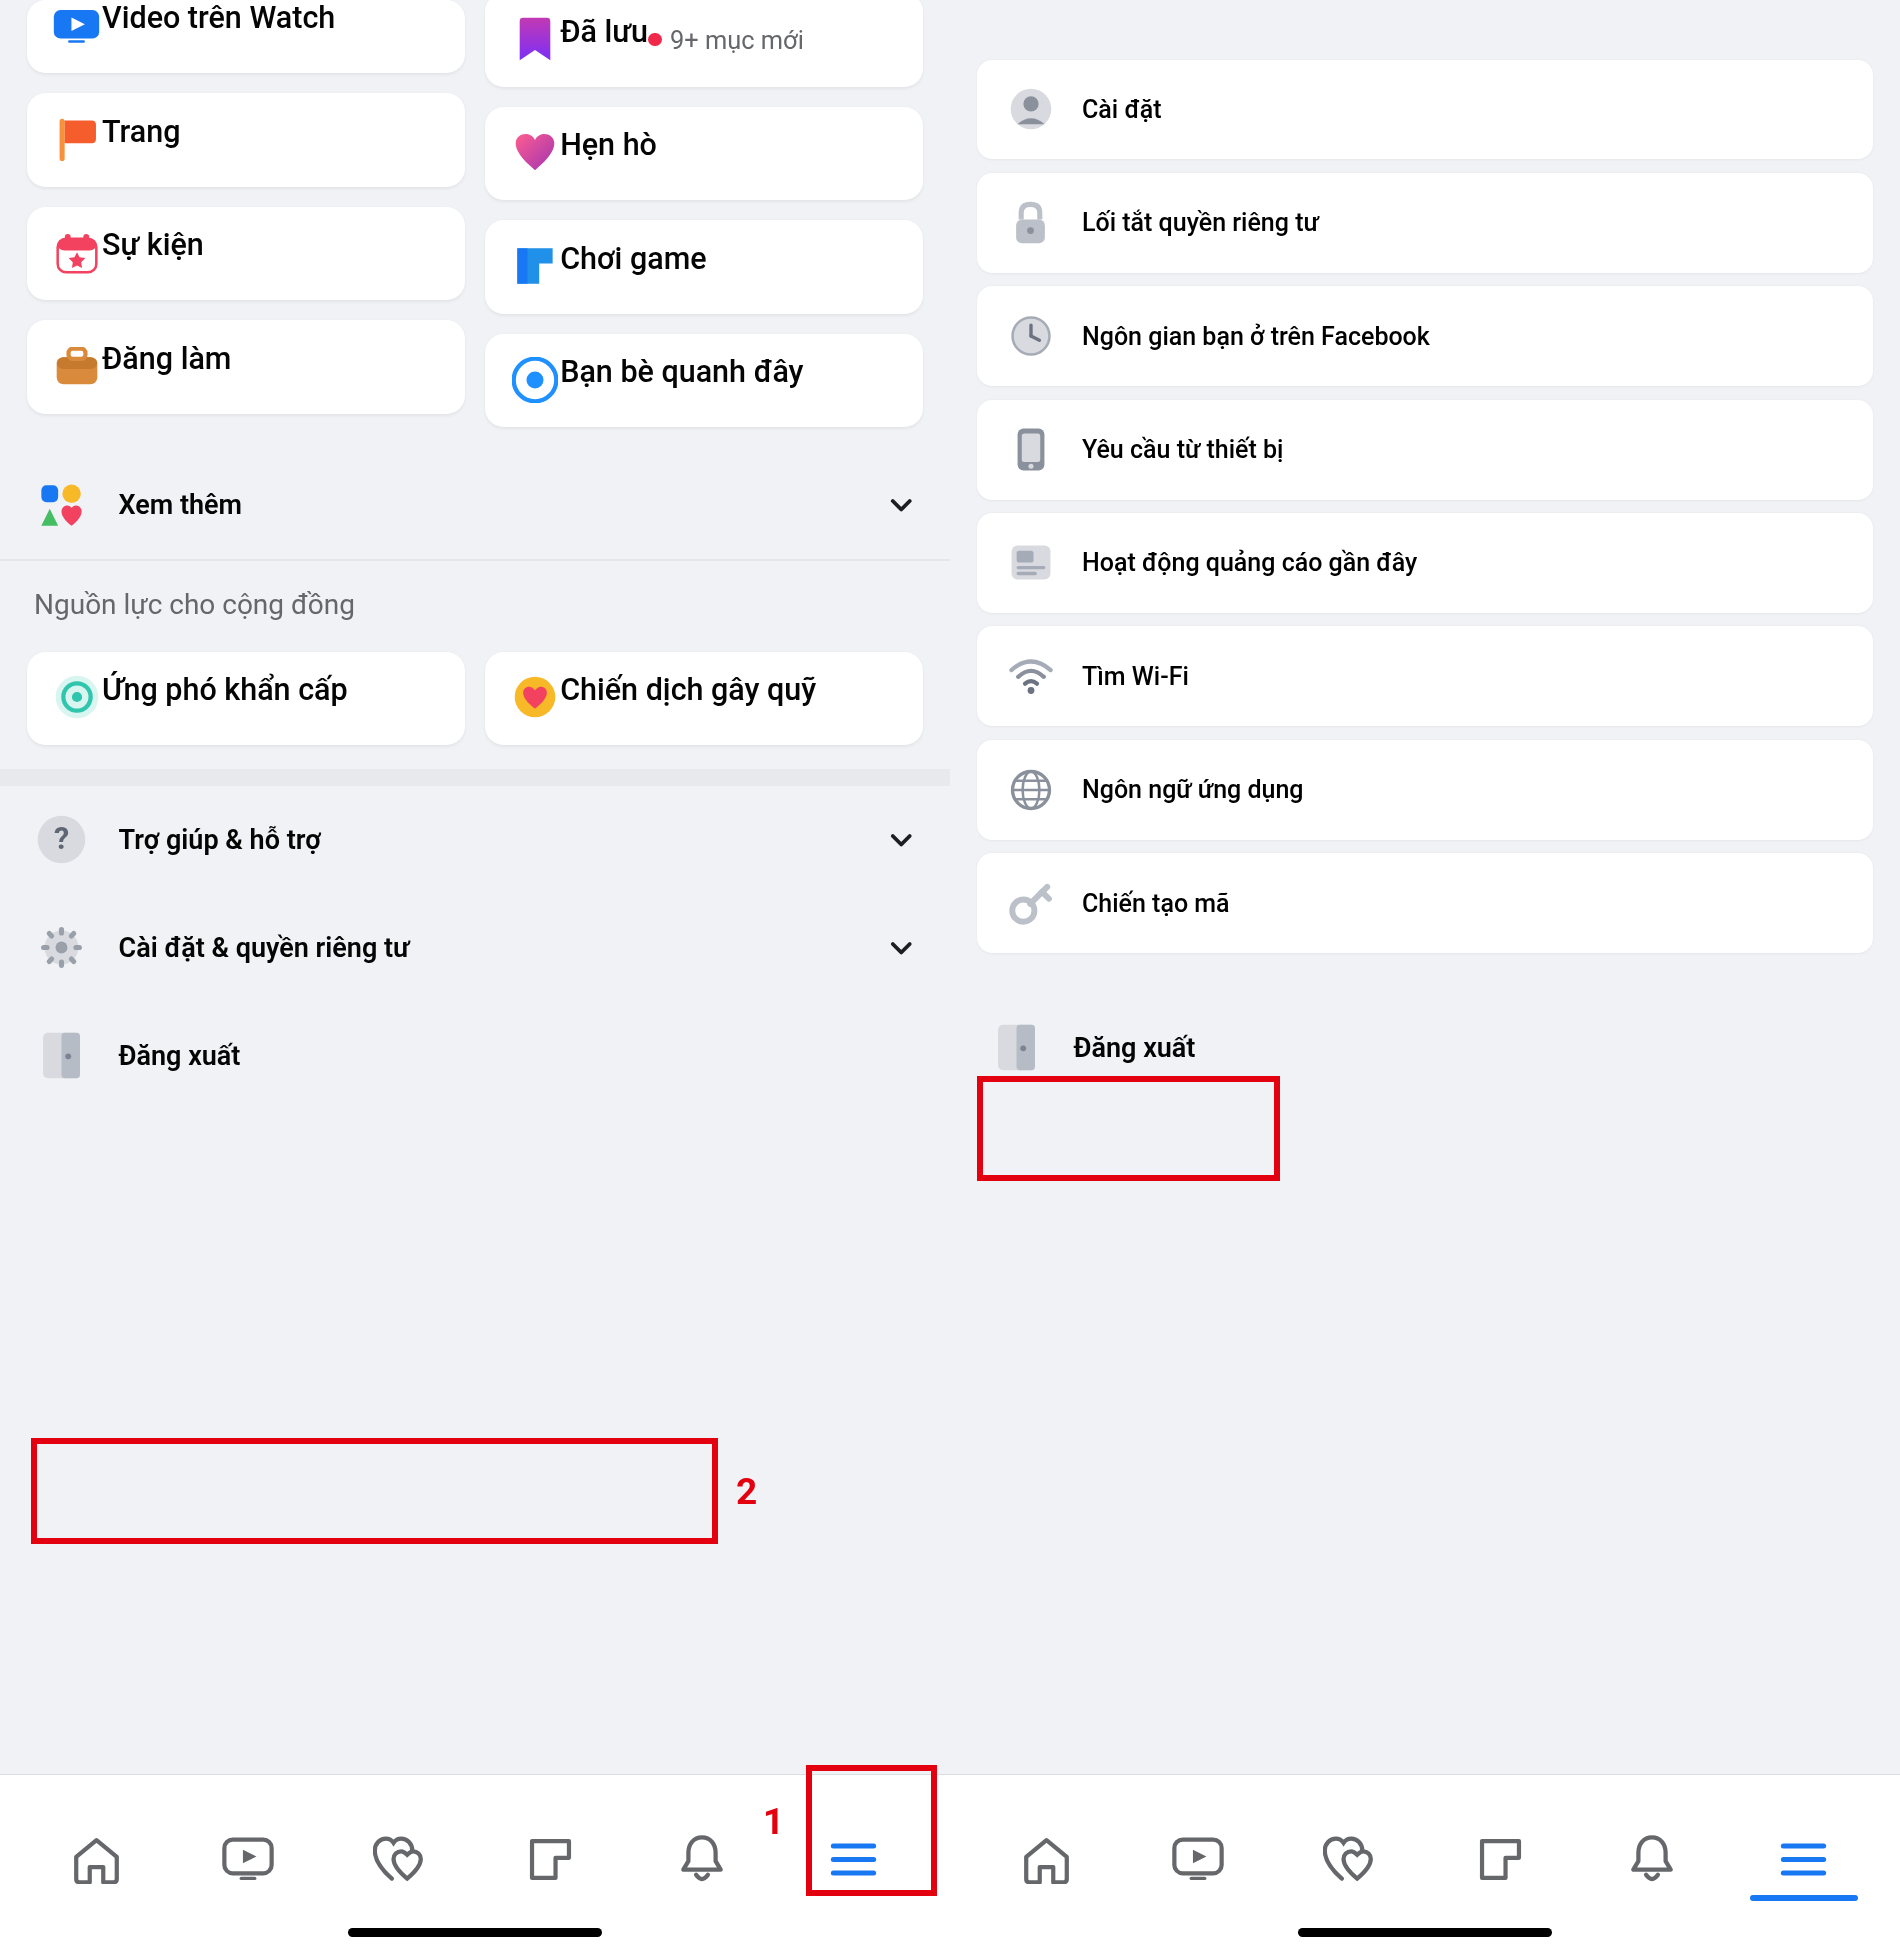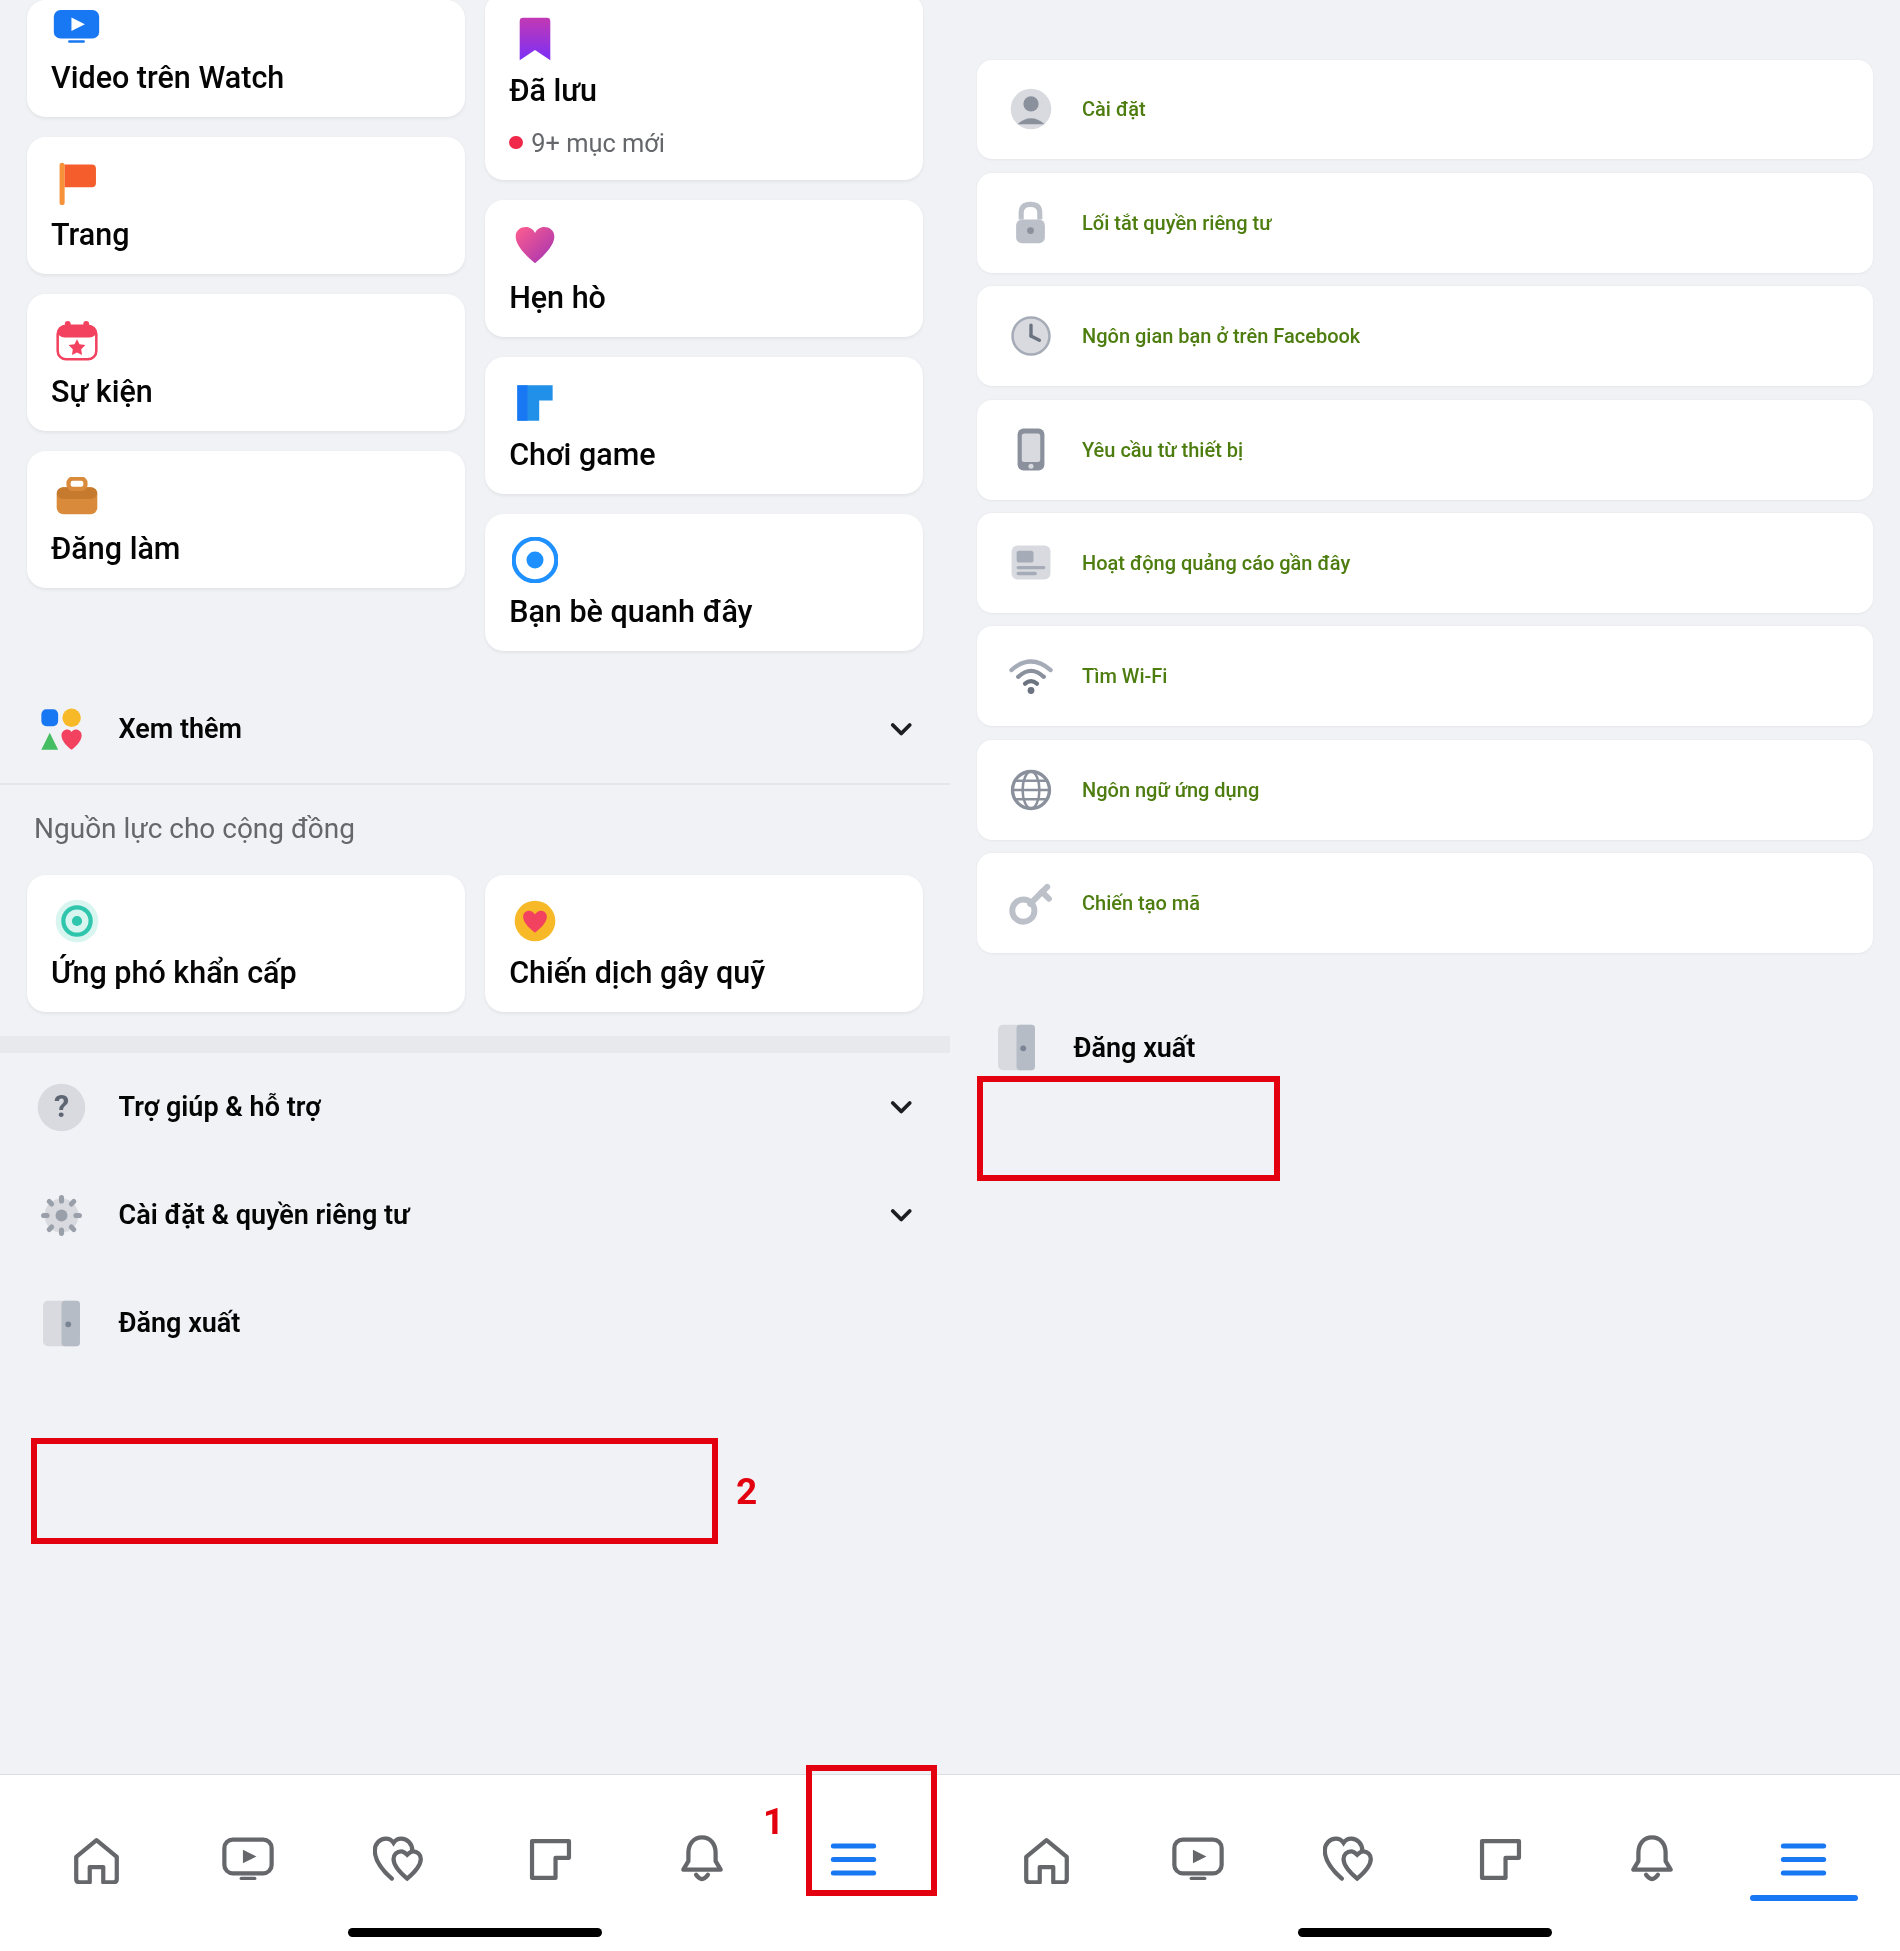--- a/index.html
+++ b/index.html
@@ -26,21 +26,20 @@
     gap: 20.3px;
     padding: 0 27px 24px 27px;
   }
   .col { display: flex; flex-direction: column; gap: 20.3px; }
   .card {
     background: #fff;
     border-radius: 18.6px;
     padding: 20.3px 24px 22px 24px;
     box-shadow: 0 1.7px 3.4px rgba(0,0,0,0.06);
     display: flex;
-    flex-direction: column;
     align-items: flex-start;
     row-gap: 8.5px;
   }
   .card.short { padding-top: 0; }
   .card .icon {
     width: 51px; height: 51px;
     display: flex; align-items: center; justify-content: center;
     font-size: 42px;
   }
   .card .label {
@@ -132,23 +131,23 @@
     display: flex;
     align-items: center;
     gap: 27px;
     box-shadow: 0 0.8px 2.5px rgba(0,0,0,0.05);
   }
   .setrow .sr-icon {
     width: 49px; height: 49px;
     display: flex; align-items: center; justify-content: center;
   }
   .setrow .sr-label {
-    font-size: 20px;
+    font-size: 25px;
     font-weight: 500;
-    color: #4d7c0f;
+    color: #000000;
   }
   svg { display: block; }
   .active-tab-line {
     position:absolute;
     bottom:-3.4px; left:-3.4px; right:-3.4px;
     height:6px; background:#1877f2; border-radius:3.4px;
   }
 </style>
 </head>
 <body>

